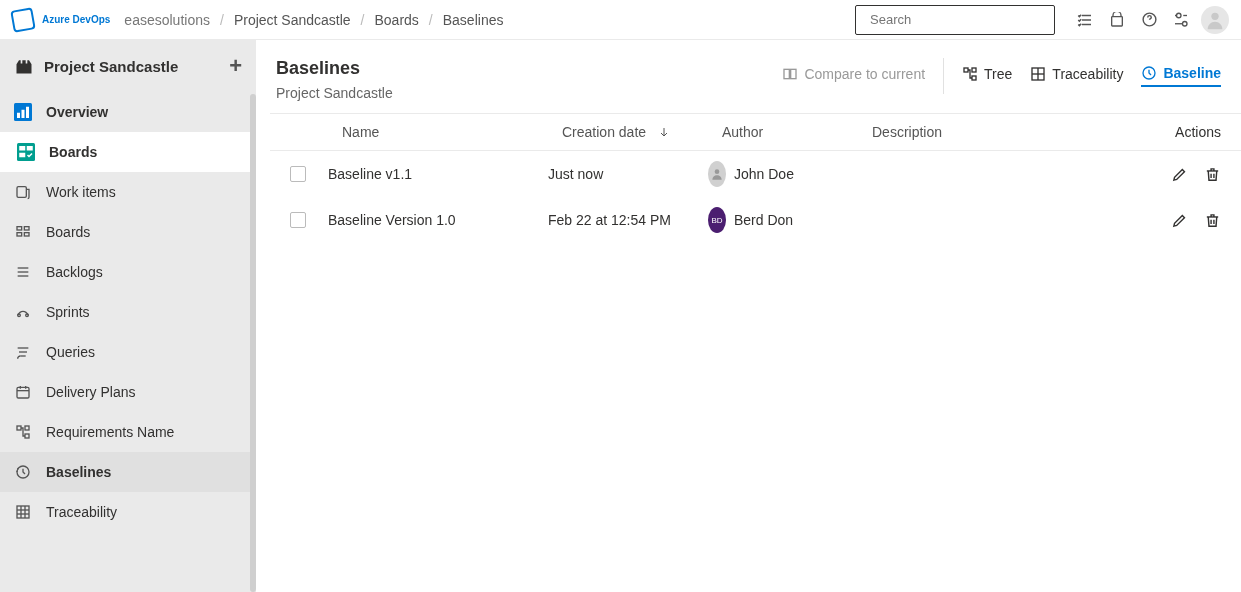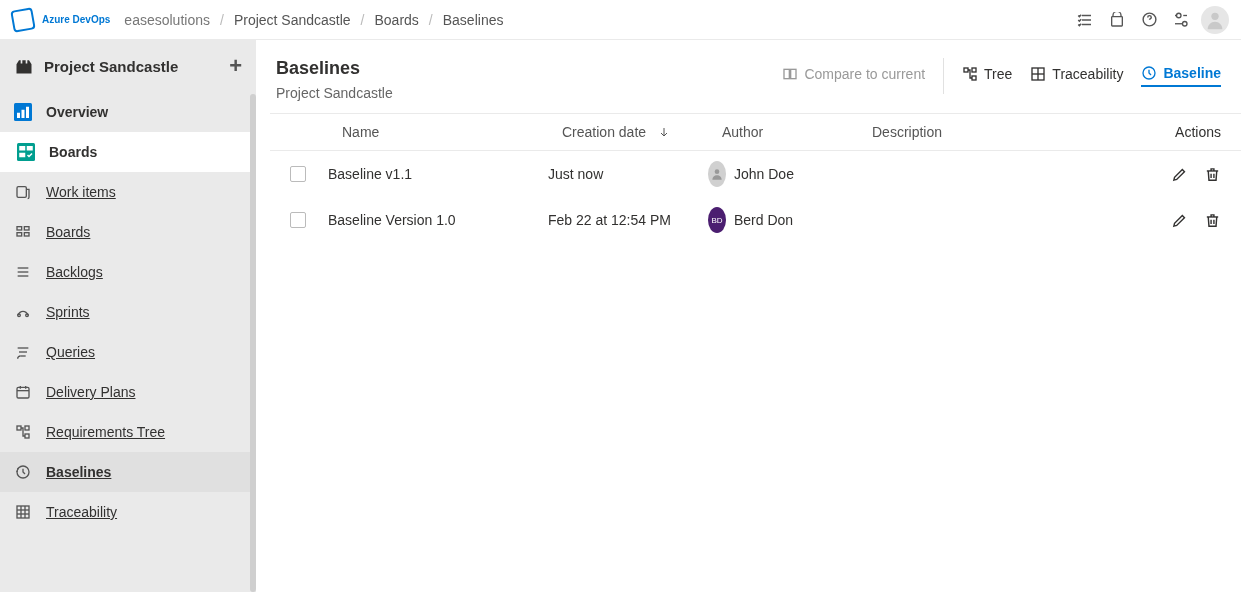--- a/index.html
+++ b/index.html
@@ -21,21 +21,21 @@
   
   .body-row { display: flex; height: calc(100% - 40px); }
   .sidebar { width: 256px; background: #eaeaea; display: flex; flex-direction: column; position:relative; }
   .sidebar::after { content:""; position:absolute; right:0; top:54px; bottom:0; width:6px; background:#cfcfcf; border-radius:3px; }
   .sb-project { height:52px; display:flex; align-items:center; padding:0 14px; font-weight:600; font-size:15px; justify-content:space-between; }
   .sb-project .proj-left { display:flex; align-items:center; gap:10px; }
   .sb-add { font-size:22px; color:#555; cursor:pointer; }
   .sb-item { height: 40px; display:flex; align-items:center; padding:0 14px; gap:14px; font-size:14px; color:#323130; cursor:pointer; }
   .sb-item.section { font-weight:600; }
   .sb-item.section.active { background:#fff; border-left:3px solid transparent; }
-  .sb-item.sub { padding-left:14px; font-size:14px;text-decoration:underline; }
+  .sb-item.sub { padding-left:14px; font-size:14px; }
   .sb-item.sub .ico { width:18px; }
   .sb-item .ico { width:18px; height:18px; display:flex; align-items:center; justify-content:center; color:#555; flex-shrink:0; }
   .sb-item.selected { background:#e0e0e0; font-weight:600; }
 
   
   .main { flex:1; display:flex; flex-direction:column; }
   .main-header { padding: 18px 20px 12px 20px; display:flex; align-items:flex-start; }
   .main-header .titles h1 { font-size:18px; font-weight:600; margin-bottom:6px; }
   .main-header .titles .sub { font-size:14px; color:#666; }
   .main-header .hspacer { flex:1; }
@@ -72,20 +72,27 @@
   <span class="org">easesolutions</span>
   <span class="crumb-sep">/</span>
   <span class="crumb">Project Sandcastle</span>
   <span class="crumb-sep">/</span>
   <span class="crumb">Boards</span>
   <span class="crumb-sep">/</span>
   <span class="crumb">Baselines</span>
 
   <div class="spacer"></div>
 
+  <div class="search-box">
+    <svg width="14" height="14" viewBox="0 0 24 24" fill="none" stroke="#555" stroke-width="2">
+        <circle cx="11" cy="11" r="7"></circle>
+        <line x1="21" y1="21" x2="16.5" y2="16.5"></line>
+      </svg>
+    <input type="text" placeholder="Search" style="">
+  </div>
 
   <div class="top-icon">
     <svg width="18" height="18" viewBox="0 0 24 24" fill="none" stroke="#555" stroke-width="2">
         <line x1="8" y1="6" x2="20" y2="6"></line>
         <line x1="8" y1="12" x2="20" y2="12"></line>
         <line x1="8" y1="18" x2="20" y2="18"></line>
         <polyline points="3,6 4.5,7.5 7,5"></polyline>
         <polyline points="3,12 4.5,13.5 7,11"></polyline>
         <polyline points="3,18 4.5,19.5 7,17"></polyline>
       </svg>
@@ -222,21 +229,21 @@
     </div>
     <div class="sb-item sub">
       <span class="ico">
           <svg width="16" height="16" viewBox="0 0 24 24" fill="none" stroke="#555" stroke-width="2">
             <rect x="3" y="3" width="6" height="6"></rect>
             <rect x="15" y="3" width="6" height="6"></rect>
             <rect x="15" y="15" width="6" height="6"></rect>
             <path d="M9 6h3v12h3M12 6v6"></path>
           </svg>
         </span>
-      <span>Requirements Tree</span>
+      <span>Requirements Name</span>
     </div>
     <div class="sb-item sub selected">
       <span class="ico">
           <svg width="16" height="16" viewBox="0 0 24 24" fill="none" stroke="#555" stroke-width="2">
             <circle cx="12" cy="12" r="9"></circle>
             <path d="M12 7v5l3 3"></path>
             <path d="M3 12a9 9 0 0 1 2.6-6.4" stroke-dasharray="2 2"></path>
           </svg>
         </span>
       <span>Baselines</span>

